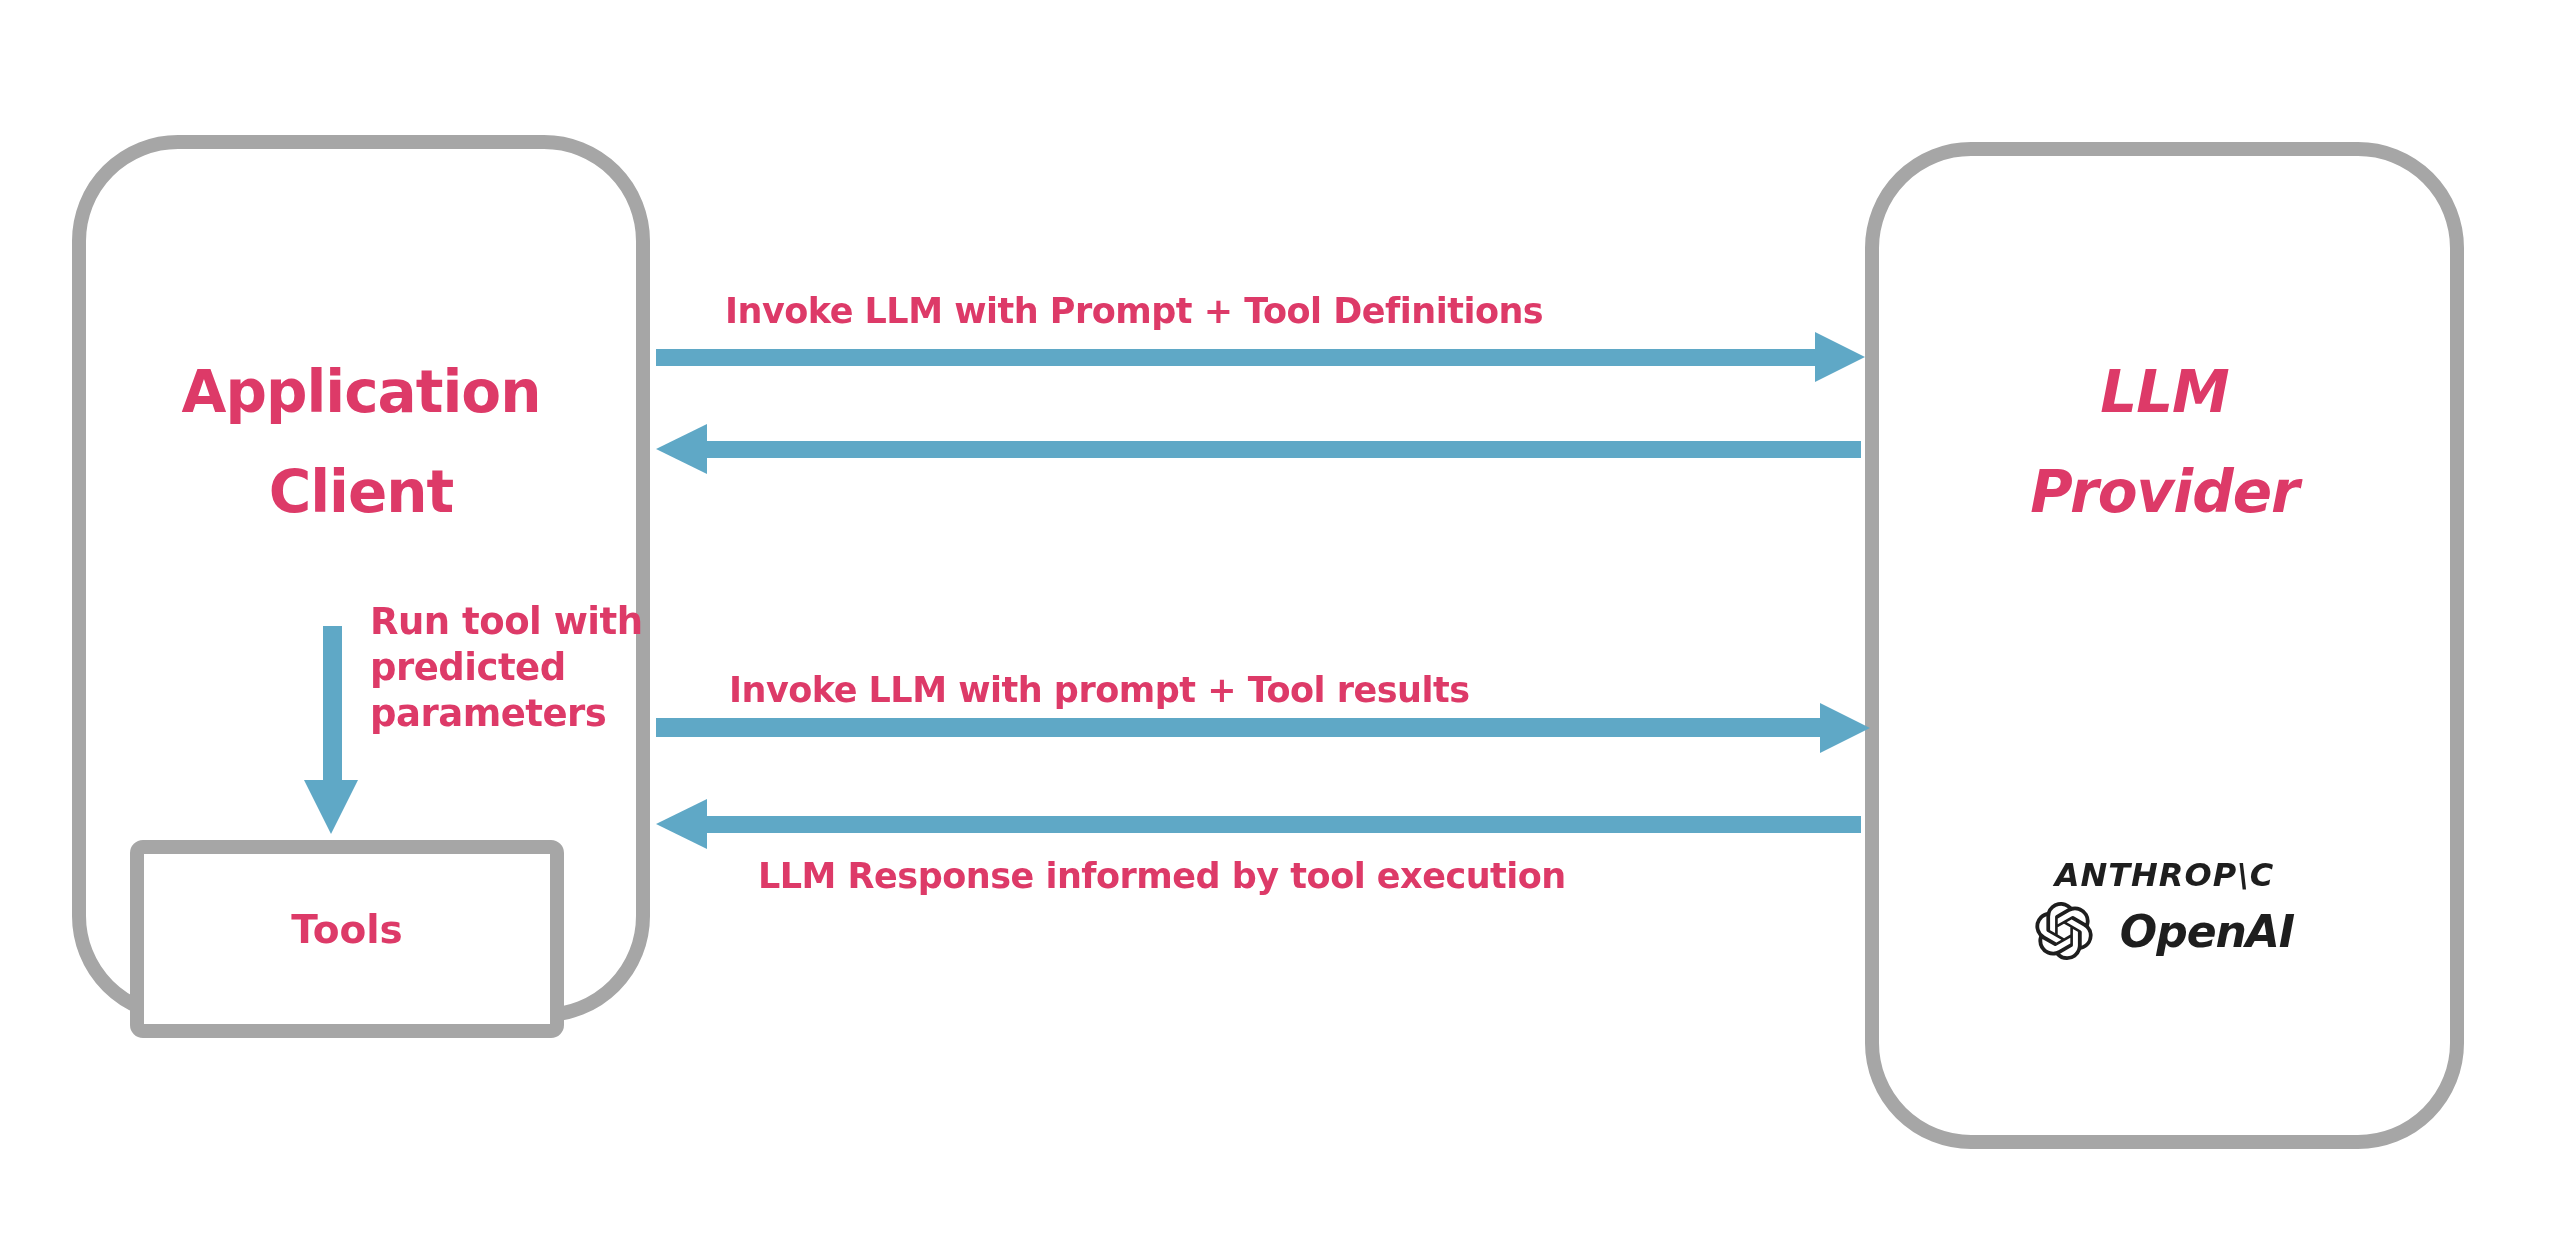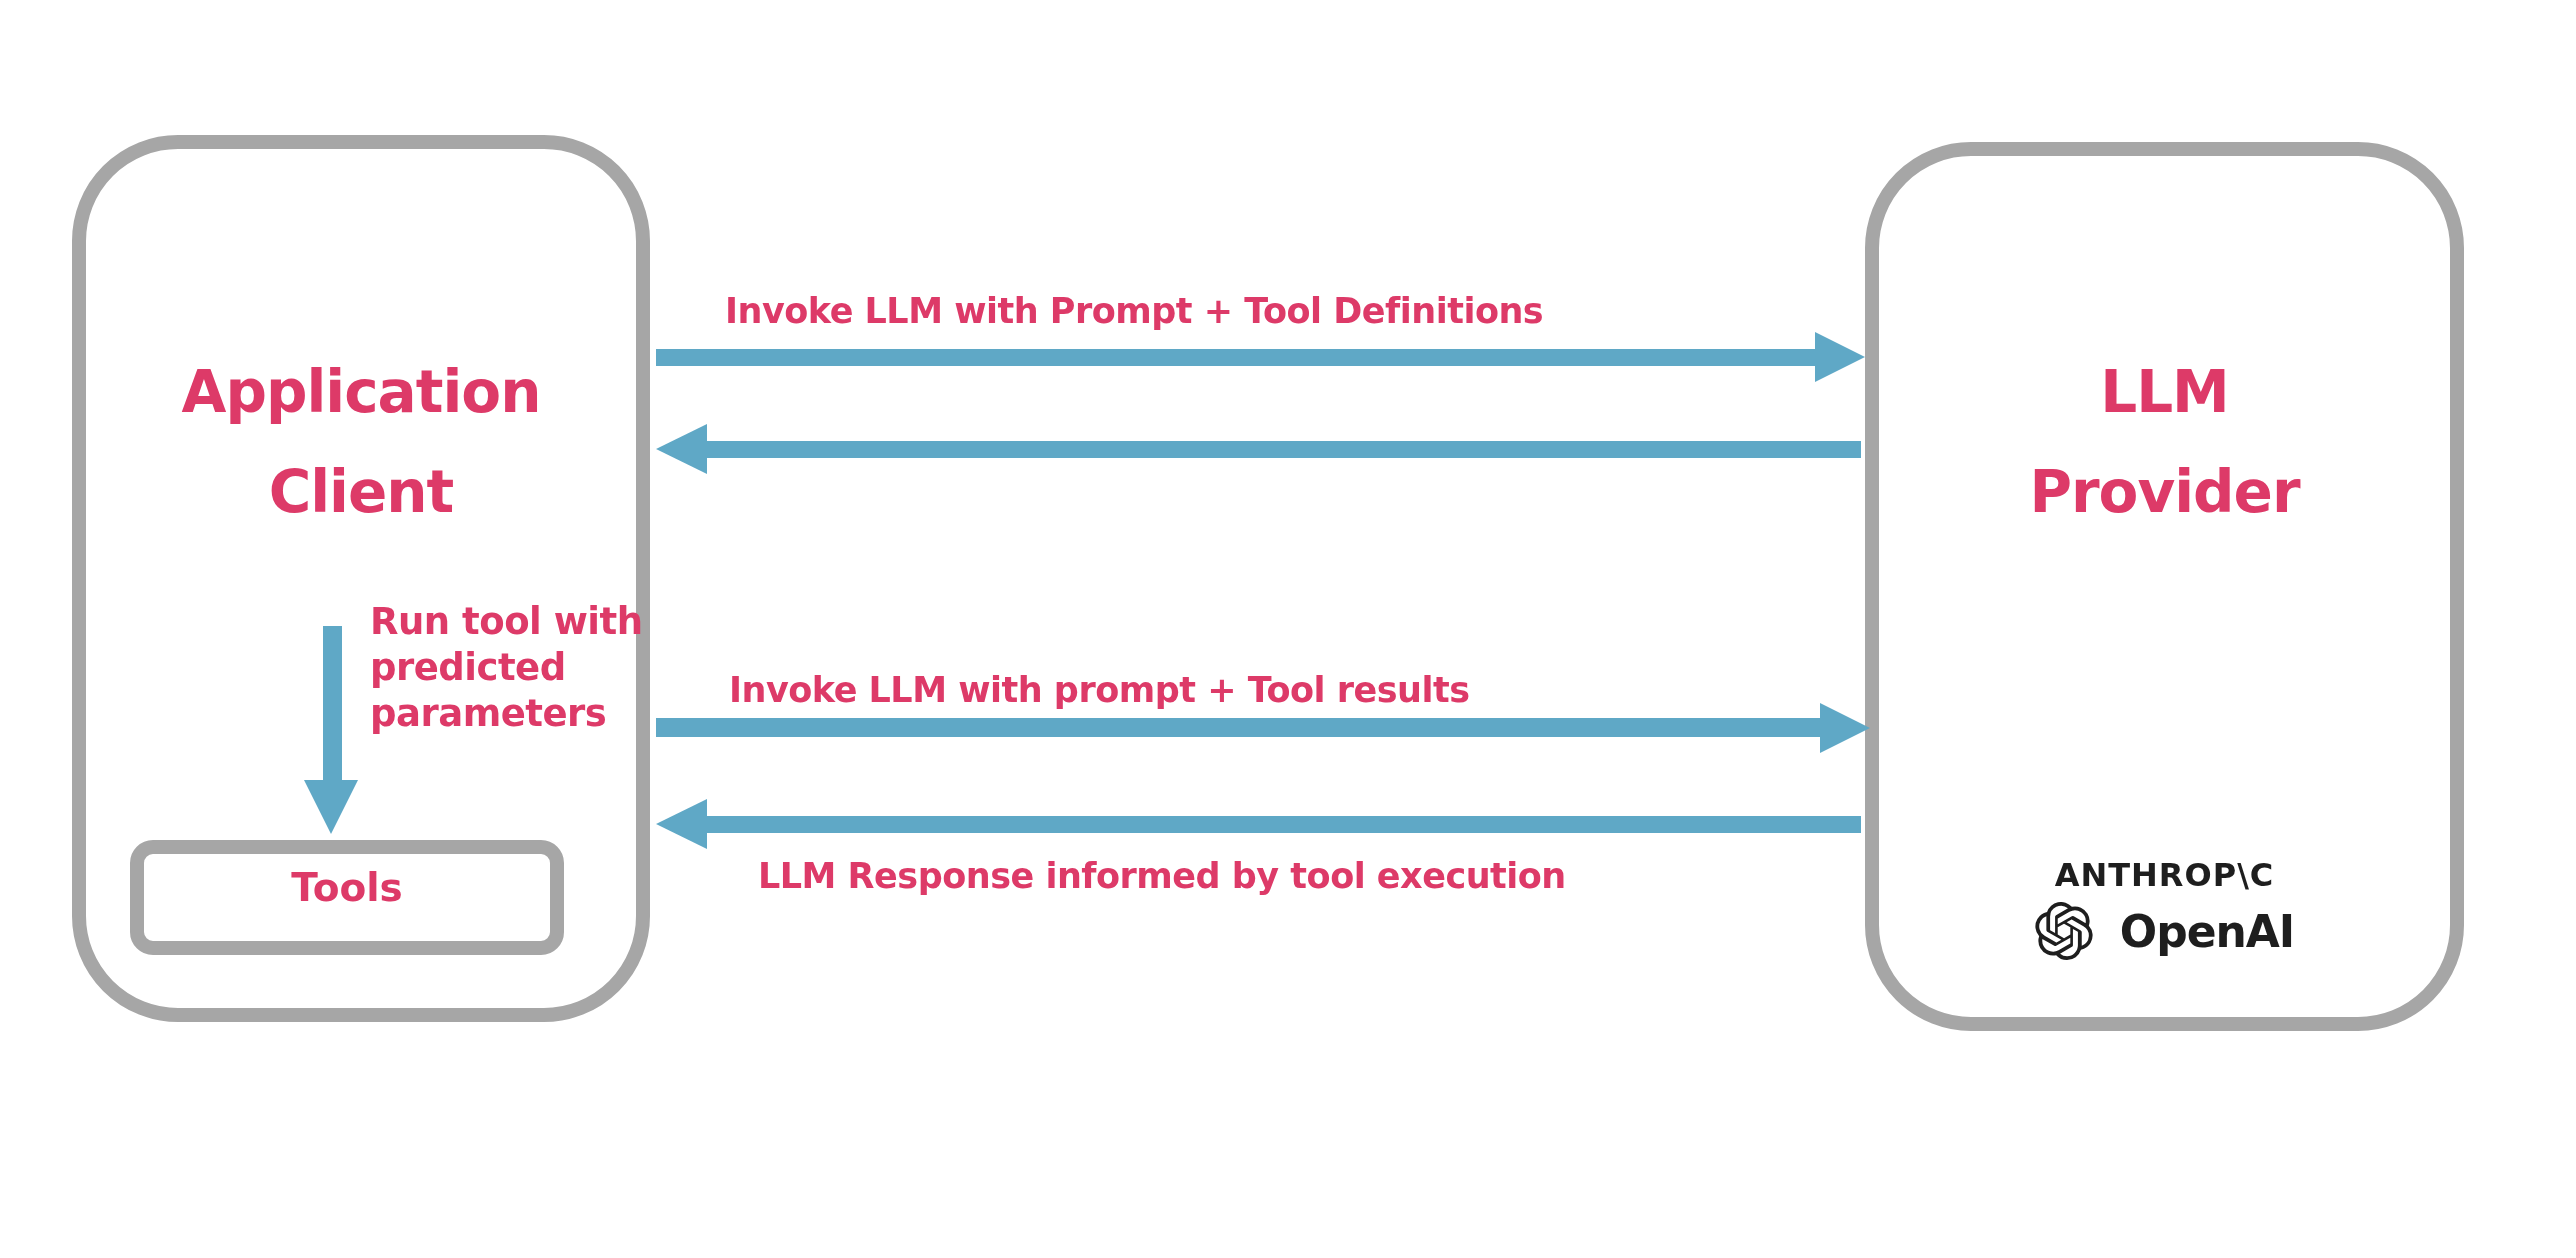--- a/index.html
+++ b/index.html
@@ -19,40 +19,40 @@
     overflow:hidden;
   }
   
   .big-box{
     position:absolute;
     border:14.5px solid var(--gray);
     border-radius:106px;
     background:#ffffff;
   }
   .client-box{left:72px;top:135px;width:578px;height:887px;}
-  .provider-box{left:1865px;top:142px;width:599px;height:889px;}
+  .provider-box{left:1865px;top:142px;width:599px;height:1007px;font-style:italic;}
   .box-title{
     position:absolute;
     left:0;right:0;
     text-align:center;
     color:var(--pink);
     font-weight:bold;
     font-size:58px;
     line-height:100px;
     letter-spacing:-1px;
   }
   .client-box .box-title{top:193px;}
   .provider-box .box-title{top:186px;}
   
   .tools-box{
     position:absolute;
     left:44px;top:691px;
-    width:434px;height:115px;
+    width:434px;height:198px;
     border:14.5px solid var(--gray);
-    border-radius:23px;
+    border-radius:13px;
     background:#ffffff;
     display:flex;align-items:center;justify-content:center;
   }
   .tools-label{
     color:var(--pink);
     font-weight:bold;
     font-size:39px;
     margin-top:-19.3px;
   }
   

